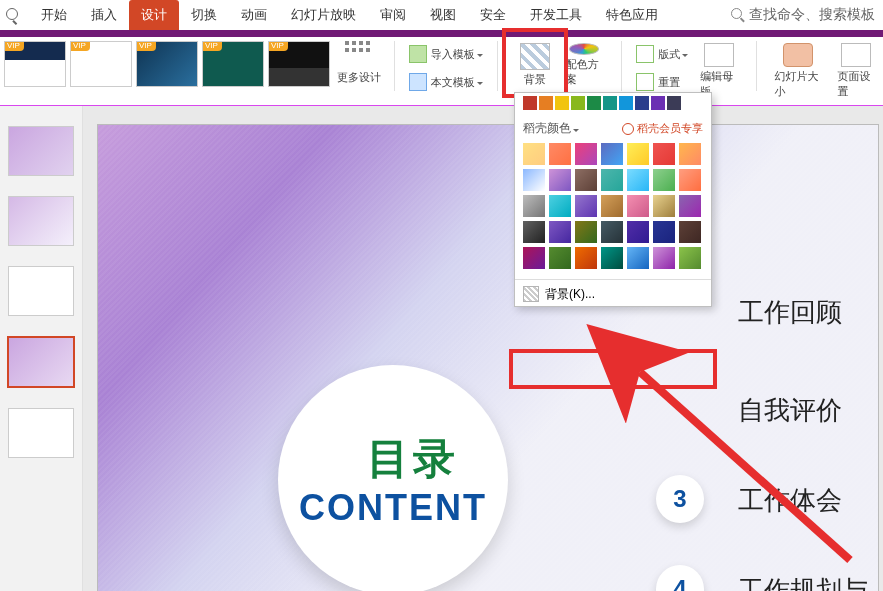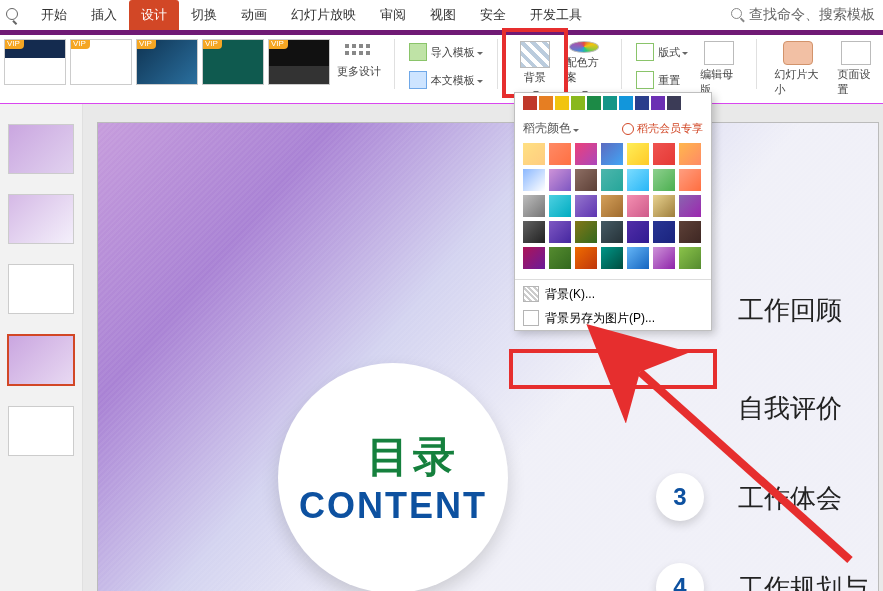--- a/index.html
+++ b/index.html
@@ -12,21 +12,21 @@
   background: #f7f7f7;
   position: relative;
 }
 
 .tabbar {
   height: 30px;
   background: #fff;
   display: flex;
   align-items: center;
   padding-left: 6px;
-  border-bottom: 5px solid #701a75;
+  border-bottom: 7px solid #701a75;
   font-size: 13px;
   color: #333;
 }
 .tabbar .zoom-icon::before {
   content: "";
   display: inline-block;
   width: 10px; height: 10px;
   border: 1.5px solid #666;
   border-radius: 50%;
   margin-right: -2px;
@@ -109,21 +109,21 @@
   color: #fff;
   font-size: 8px;
   padding: 1px 4px;
   border-radius: 0 0 4px 0;
 }
 .ribbon .more-design {
   width: 50px; height: 44px;
   display: flex;
   flex-direction: column;
   align-items: center;
-  justify-content: center;
+  justify-content: space-between;
   cursor: pointer;
 }
 .ribbon .more-design .dots {
   width: 28px; height: 20px;
   display: grid;
   grid-template-columns: repeat(4, 4px);
   grid-template-rows: repeat(2, 4px);
   gap: 3px;
 }
 .ribbon .more-design .dots span {
@@ -390,20 +390,21 @@
   <div class="tab">开始</div>
   <div class="tab">插入</div>
   <div class="tab active">设计</div>
   <div class="tab">切换</div>
   <div class="tab">动画</div>
   <div class="tab">幻灯片放映</div>
   <div class="tab">审阅</div>
   <div class="tab">视图</div>
   <div class="tab">安全</div>
   <div class="tab">开发工具</div>
+  <div class="tab">特色应用</div>
   <div class="search-right">
     <span class="mag"></span>
     <span>查找命令、搜索模板</span>
   </div>
 </div>
 
 <div class="ribbon">
   <div class="gallery">
 
     <div class="thumb" style="background:linear-gradient(180deg,#142b4f 40%,#fff 40%);">
@@ -593,24 +594,20 @@
       <div class="gs" style="background: linear-gradient(135deg, rgb(0, 150, 136), rgb(0, 77, 64));"></div>
       <div class="gs" style="background: linear-gradient(135deg, rgb(100, 181, 246), rgb(21, 101, 192));"></div>
       <div class="gs" style="background: linear-gradient(135deg, rgb(206, 147, 216), rgb(142, 36, 170));"></div>
       <div class="gs" style="background: linear-gradient(135deg, rgb(139, 195, 74), rgb(85, 139, 47));"></div>
     </div>
   <hr>
   <div class="menu-item">
     <span class="mi-icon"></span>
     <span>背景(K)...</span>
   </div>
-  <div class="menu-item">
-    <span class="mi-icon house"></span>
-    <span>背景另存为图片(P)...</span>
-  </div>
 </div>
 
 <div class="red-box-menu"></div>
 
 <div class="arrow" style="left:620px; top:360px;">
   <svg width="260" height="230">
     <defs>
       <marker id="ah" markerWidth="14" markerHeight="14" refX="3" refY="6" orient="auto">
         <path d="M0,0 L12,6 L0,12 L3,6 Z" fill="#e62e2e"></path>
       </marker>

